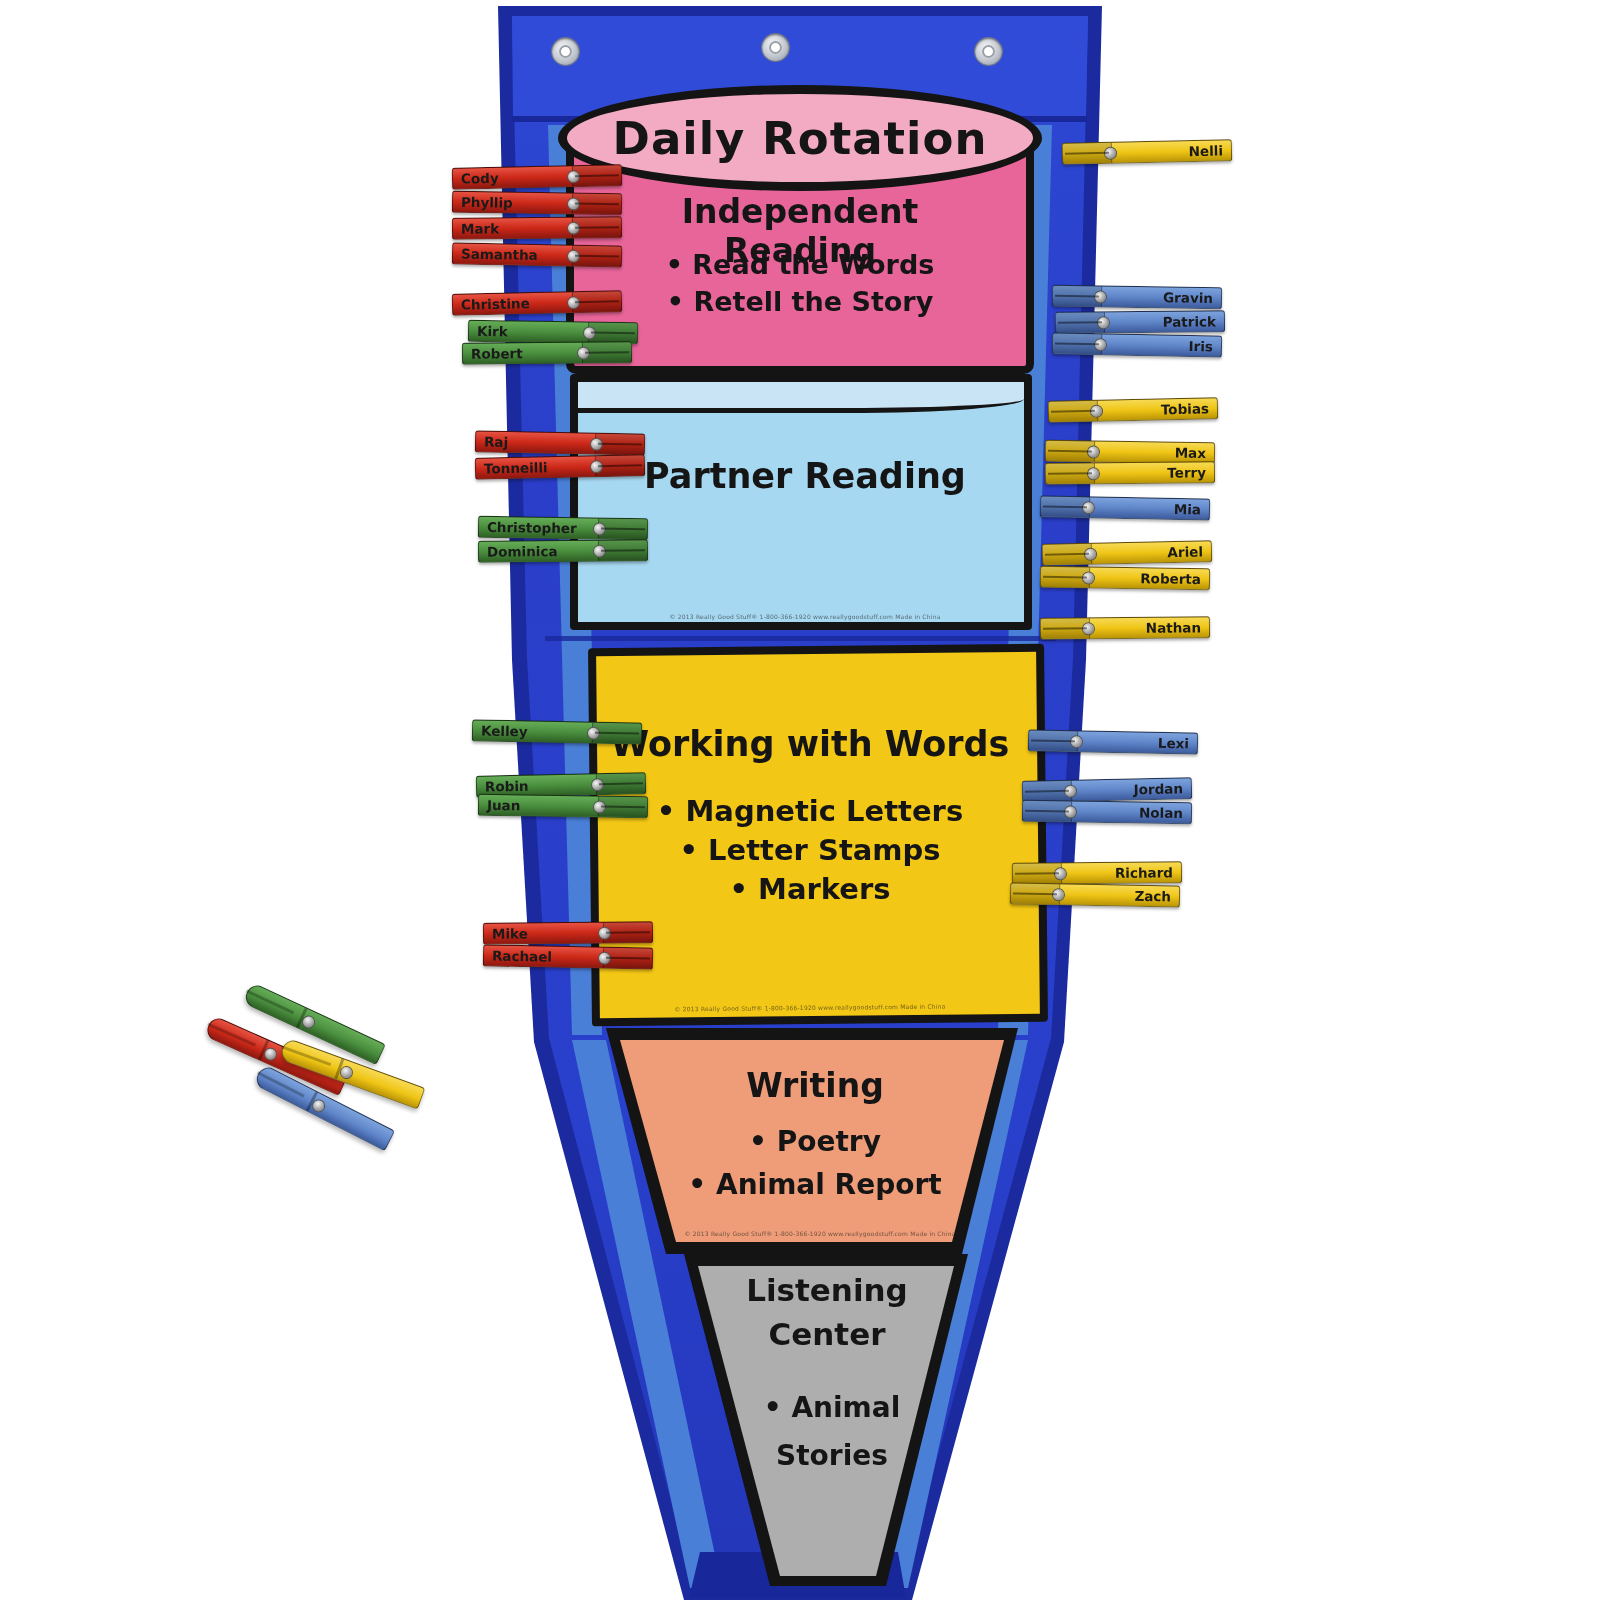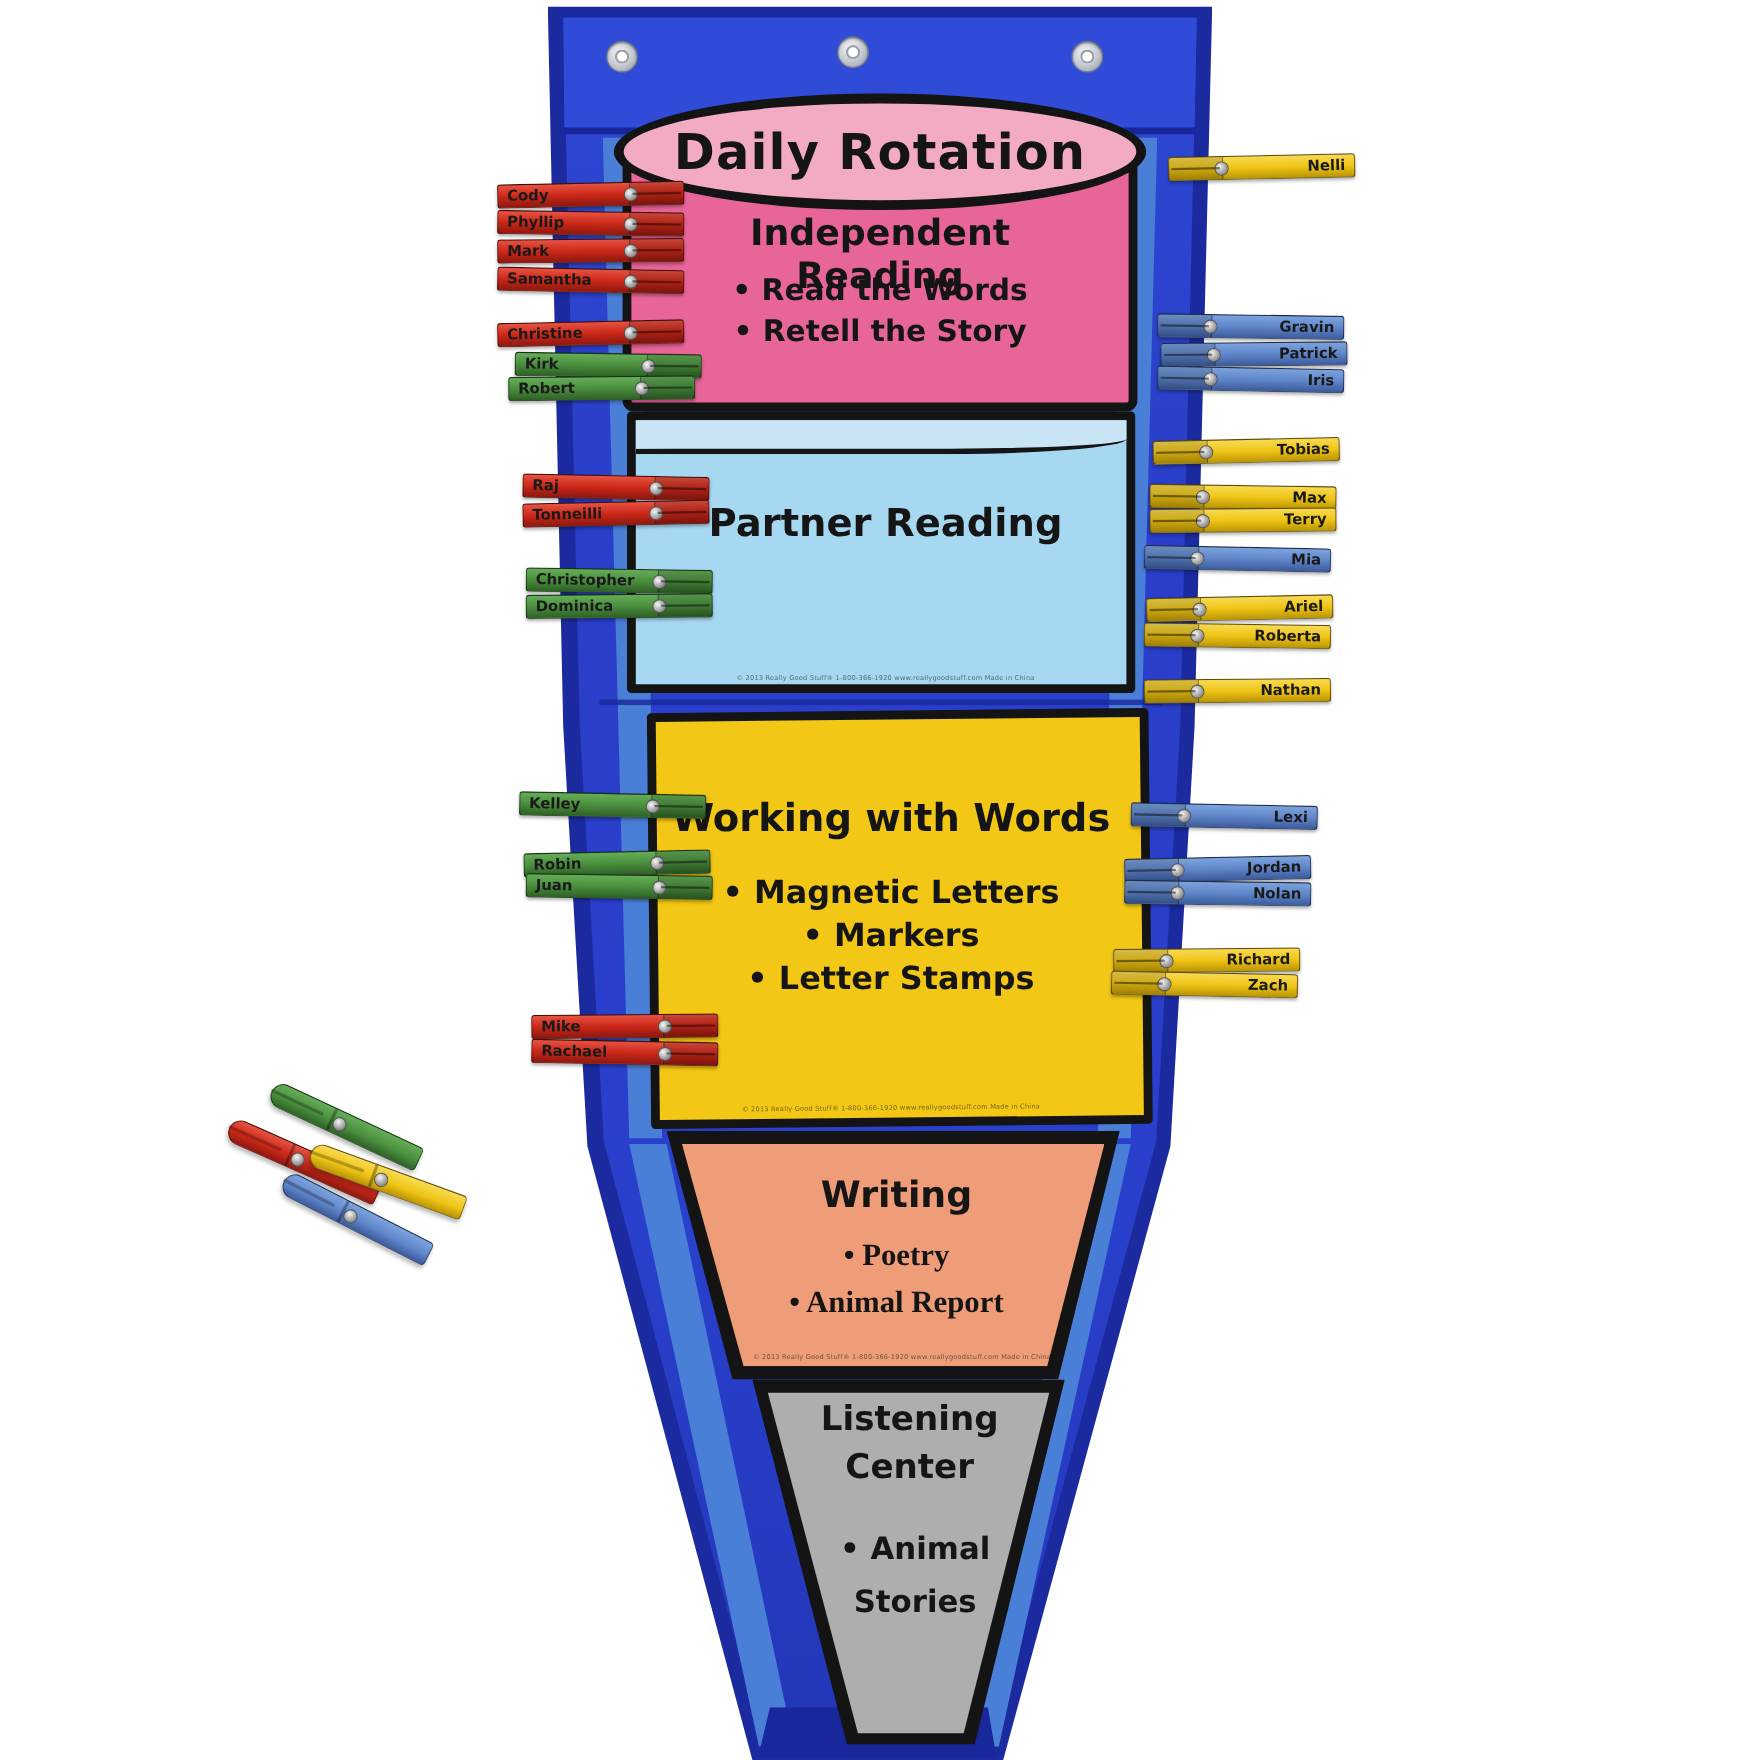--- a/index.html
+++ b/index.html
@@ -60,21 +60,21 @@
   .txt{position:absolute;z-index:28;color:#151515;font-weight:700;text-align:center;}
   .chart-title{left:600px;top:98px;width:400px;height:80px;display:flex;align-items:center;
     justify-content:center;font-size:45px;letter-spacing:1px;z-index:28;}
   .h-ind{left:600px;top:192px;width:400px;font-size:33px;}
   .b-ind{left:620px;top:246px;width:360px;font-size:27px;line-height:37px;}
   .h-partner{left:610px;top:456px;width:390px;font-size:35px;}
   .b-partner{left:620px;top:506px;width:370px;font-size:29px;line-height:40px;}
   .h-www{left:610px;top:724px;width:400px;font-size:35px;}
   .b-www{left:630px;top:792px;width:360px;font-size:29px;line-height:39px;}
   .h-writing{left:700px;top:1066px;width:230px;font-size:33px;}
-  .b-writing{left:670px;top:1120px;width:290px;font-size:28px;line-height:43px;font-family:Liberation Serif, serif;}
+  .b-writing{left:670px;top:1120px;width:290px;font-size:28px;line-height:43px;}
   .h-listening{left:712px;top:1268px;width:230px;font-size:31px;line-height:44px;}
   .b-listening{left:730px;top:1384px;width:190px;font-size:28px;line-height:48px;text-align:center;
     padding-left:14px;box-sizing:border-box;}
   .fine{position:absolute;z-index:28;font-size:6px;font-weight:400;color:rgba(30,30,30,.62);
     text-align:center;letter-spacing:.2px;}
   .fine-partner{left:610px;top:613px;width:390px;}
   .fine-www{left:620px;top:1004px;width:380px;transform:rotate(-0.6deg);}
   .fine-writing{left:680px;top:1230px;width:280px;}
 
   
@@ -144,22 +144,22 @@
       <div>• Read the Words</div>
       <div>• Retell the Story</div>
     </div>
 
   <div class="txt h-partner">Partner Reading</div>
   <div class="fine fine-partner">© 2013 Really Good Stuff®   1-800-366-1920   www.reallygoodstuff.com   Made in China</div>
 
   <div class="txt h-www">Working with Words</div>
   <div class="txt b-www">
       <div>• Magnetic Letters</div>
+      <div>• Letter Stamps</div>
       <div>• Markers</div>
-      <div>• Letter Stamps</div>
     </div>
   <div class="fine fine-www">© 2013 Really Good Stuff®   1-800-366-1920   www.reallygoodstuff.com   Made in China</div>
 
   <div class="txt h-writing">Writing</div>
   <div class="txt b-writing">
       <div>• Poetry</div>
       <div>• Animal Report</div>
     </div>
   <div class="fine fine-writing">© 2013 Really Good Stuff®   1-800-366-1920   www.reallygoodstuff.com   Made in China</div>
 

